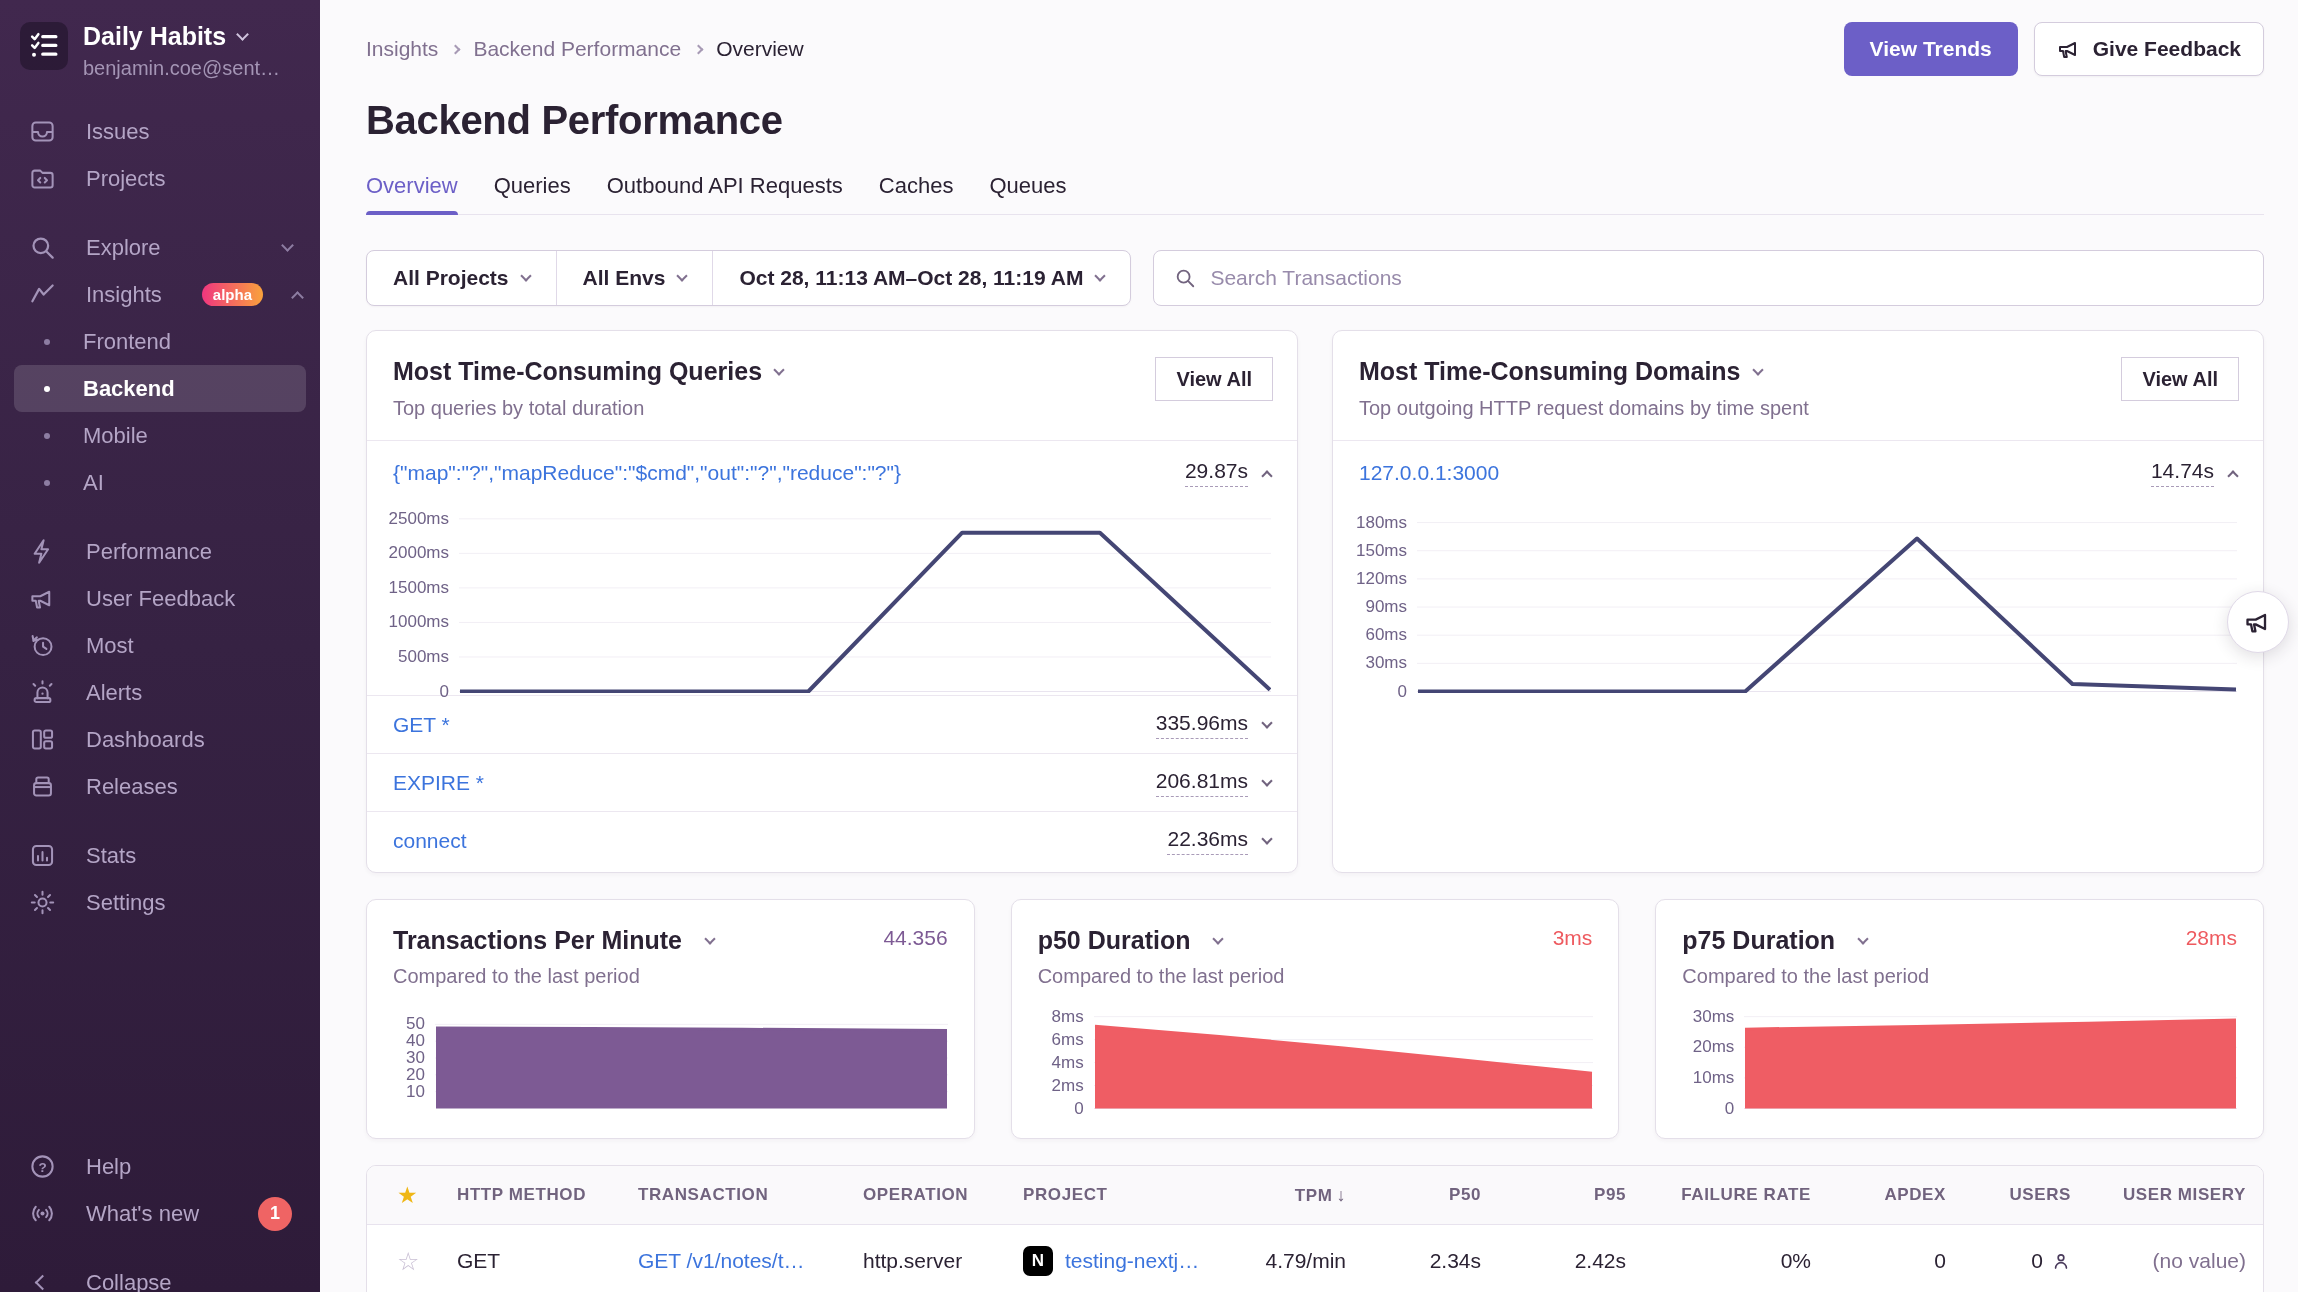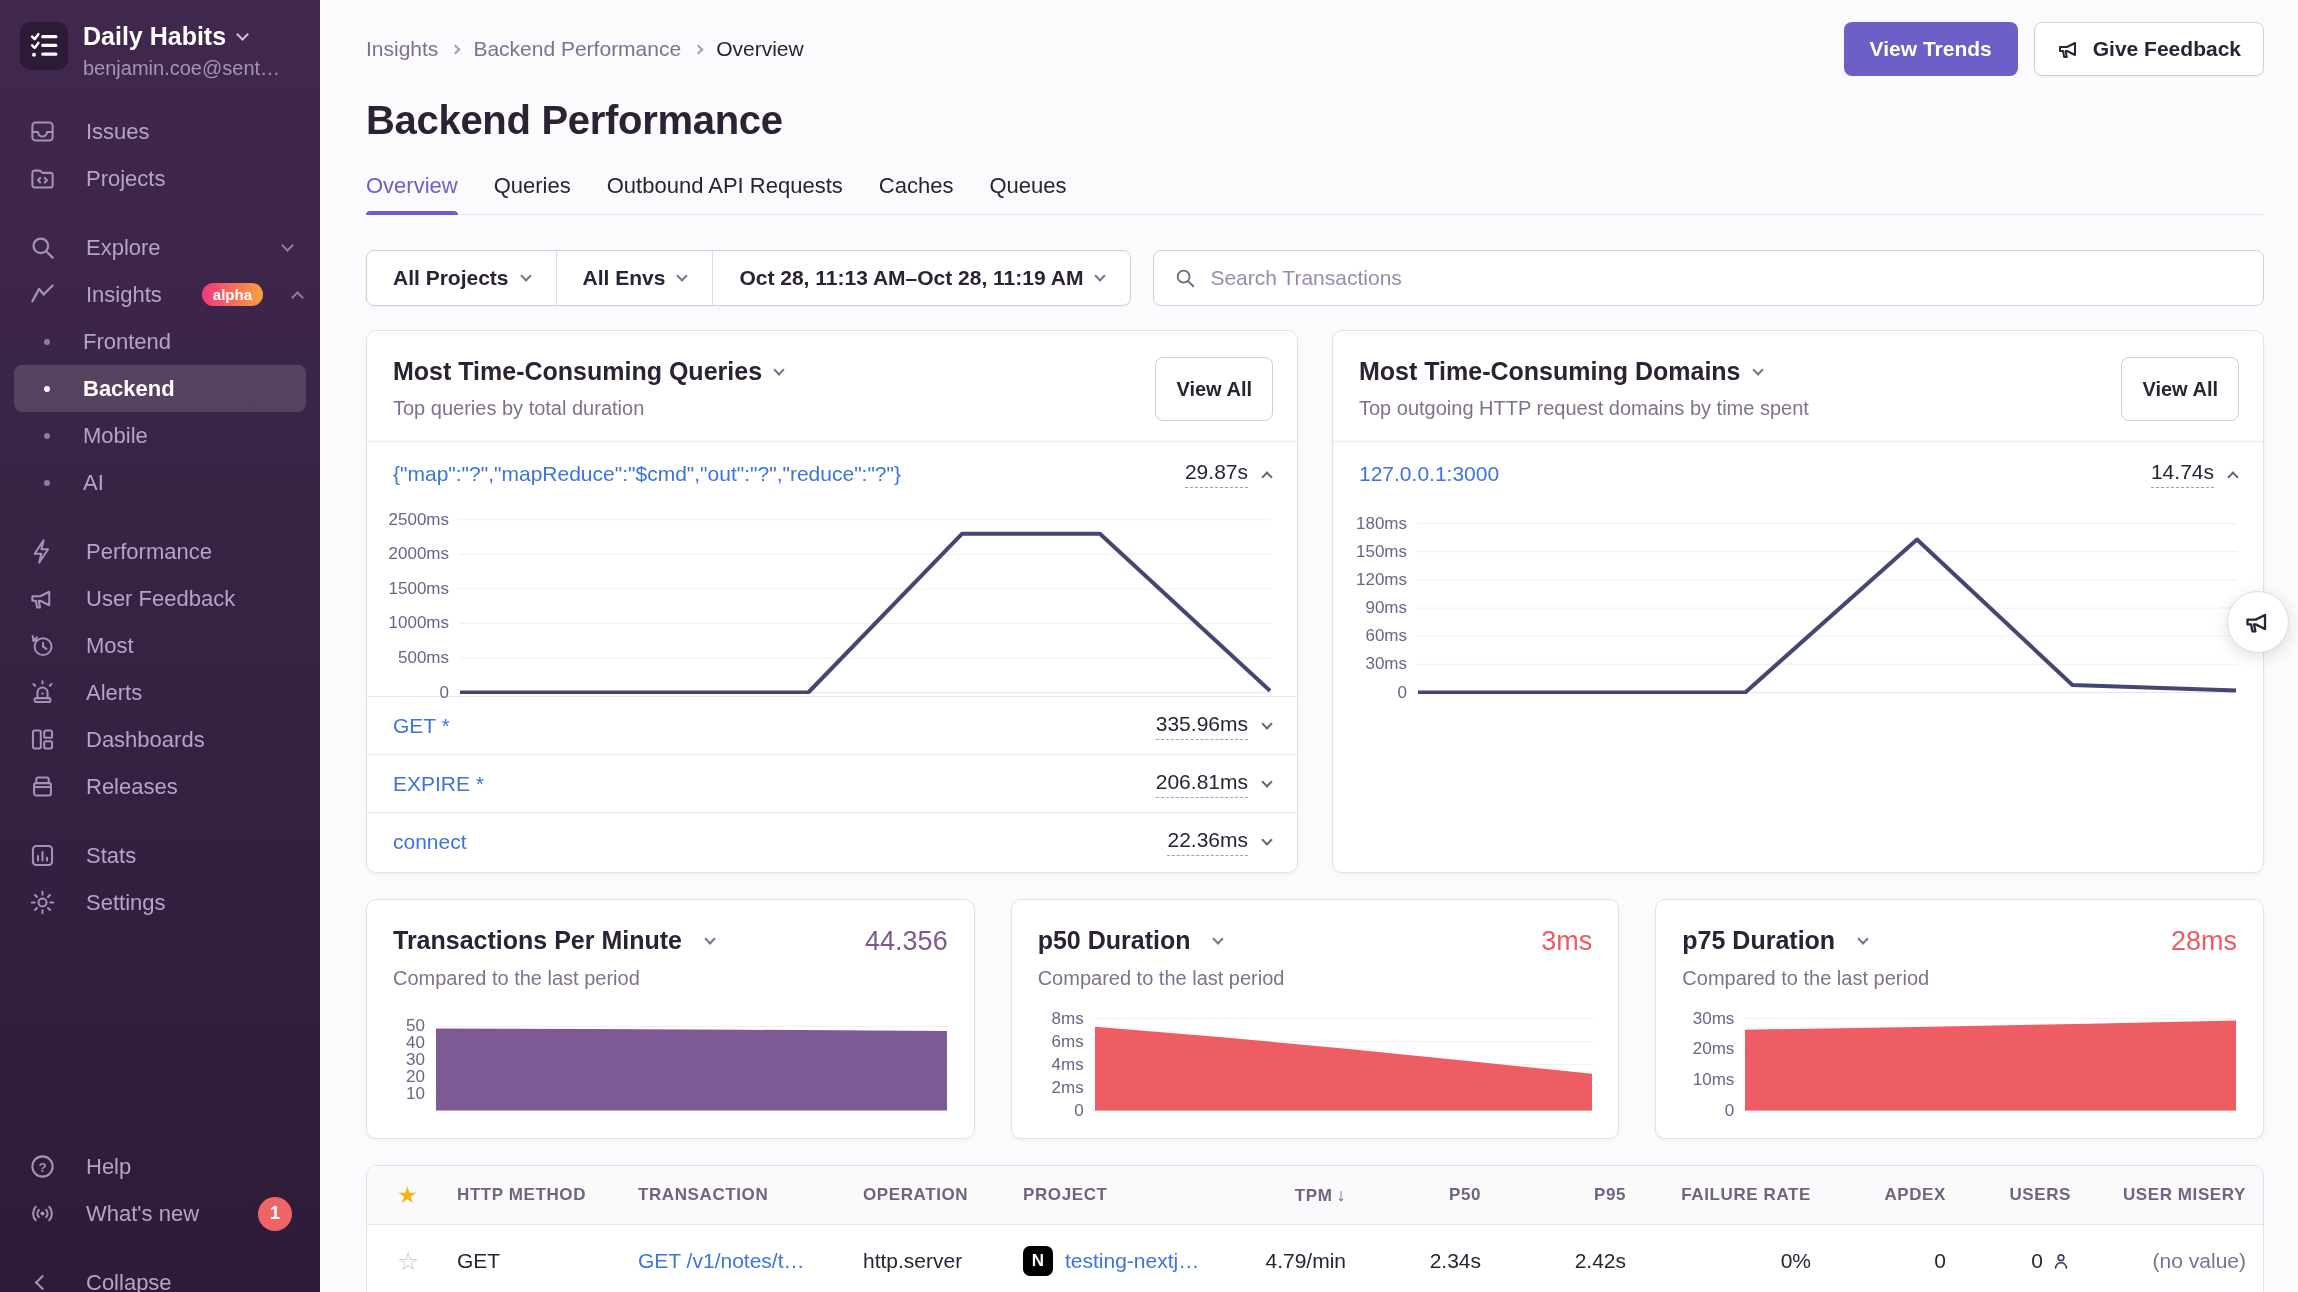--- a/index.html
+++ b/index.html
@@ -61,42 +61,42 @@
   .search input { border:none; outline:none; flex:1; font-size:21px; font-family:inherit; color:#2b2233; background:transparent; }
   .search input::placeholder { color:#988bab; }
 
   .grid-top { display:grid; grid-template-columns:1fr 1fr; gap:34px; margin-top:24px; }
   .panel { background:#fff; border:1px solid #e4dfe9; border-radius:10px; box-shadow:0 2px 4px rgba(43,34,51,.04); overflow:hidden; }
   .grid-top .panel { height:543px; }
   .panel-head { display:flex; justify-content:space-between; align-items:flex-start; padding:26px 24px 20px 26px; }
   .panel-title { font-size:25px; font-weight:600; color:#2b2233; display:flex; align-items:center; gap:13px; cursor:pointer; }
   .panel-title .chev { color:#80708f; }
   .panel-sub { font-size:20px; color:#80708f; margin-top:11px; }
-  .view-all { background:#fff; border:1px solid #d4ccdd; border-radius:8px; height:64px; padding:0 20px; font-size:20px; font-weight:600; color:#2b2233; font-family:inherit; cursor:pointer; }
+  .view-all { background:#fff; border:1px solid #d4ccdd; border-radius:0; height:44px; padding:0 20px; font-size:20px; font-weight:600; color:#2b2233; font-family:inherit; cursor:pointer; }
   .divider { height:1px; background:#ece7f0; }
   .metric-row { display:flex; justify-content:space-between; align-items:center; height:64px; padding:0 26px; }
   .metric-row.bordered { border-top:1px solid #ece7f0; height:58px; }
   .metric-link { color:#3c74dd; font-size:21px; text-decoration:none; cursor:pointer; }
   .metric-val { display:flex; align-items:center; gap:15px; font-size:21px; color:#2b2233; cursor:pointer; }
   .metric-val .num { border-bottom:1px dashed #a99bb8; padding-bottom:3px; }
   .metric-val .chev { color:#71637e; }
 
   .chart-wrap { display:flex; height:190px; padding:2px 26px 2px 10px;text-align:right; }
   .mini-chart.chart-wrap { height:104px; padding:0; margin-top:18px; }
   .chart-ylabels { position:relative; flex:none; }
   .ylabel { position:absolute; right:10px; font-size:17px; color:#6f6287; white-space:nowrap; line-height:1; }
   .chart-plot { position:relative; flex:1; }
   .chart-plot svg { position:absolute; inset:0; }
 
   .grid-bottom { display:grid; grid-template-columns:1fr 1fr 1fr; gap:36px; margin-top:26px; }
   .panel.mini { height:240px; padding:26px 26px 20px 26px; }
   .mini-head { display:flex; justify-content:space-between; align-items:flex-start; }
   .mini-title { font-size:25px; font-weight:600; color:#2b2233; display:flex; align-items:center; gap:24px; cursor:pointer; }
   .mini-title .chev { color:#80708f; }
-  .mini-value { font-size:27px; }
+  .mini-value { font-size:21px; }
   .mini-value.purple { color:#7d5a94; }
   .mini-value.red { color:#ee5a5f; }
   .mini-sub { font-size:20px; color:#80708f; margin-top:10px; }
 
   .txn-table { margin-top:26px; background:#fff; border:1px solid #e4dfe9; border-radius:10px 10px 0 0; overflow:hidden; }
   .t-head, .t-row { display:grid; grid-template-columns:90px 181px 225px 160px 210px 113px 135px 145px 185px 135px 125px 175px; padding-right:19px; align-items:center; }
   .t-head { height:59px; background:#faf9fb; border-bottom:1px solid #e8e3ee; font-size:17px; font-weight:600; color:#71637e; letter-spacing:.6px; text-transform:uppercase; }
   .t-row { height:72px; font-size:21px; color:#2b2233; background:#fff; }
   .cell.num { text-align:right; }
   .star-h { padding-left:30px; font-size:23px; color:#efb716; cursor:pointer; }

